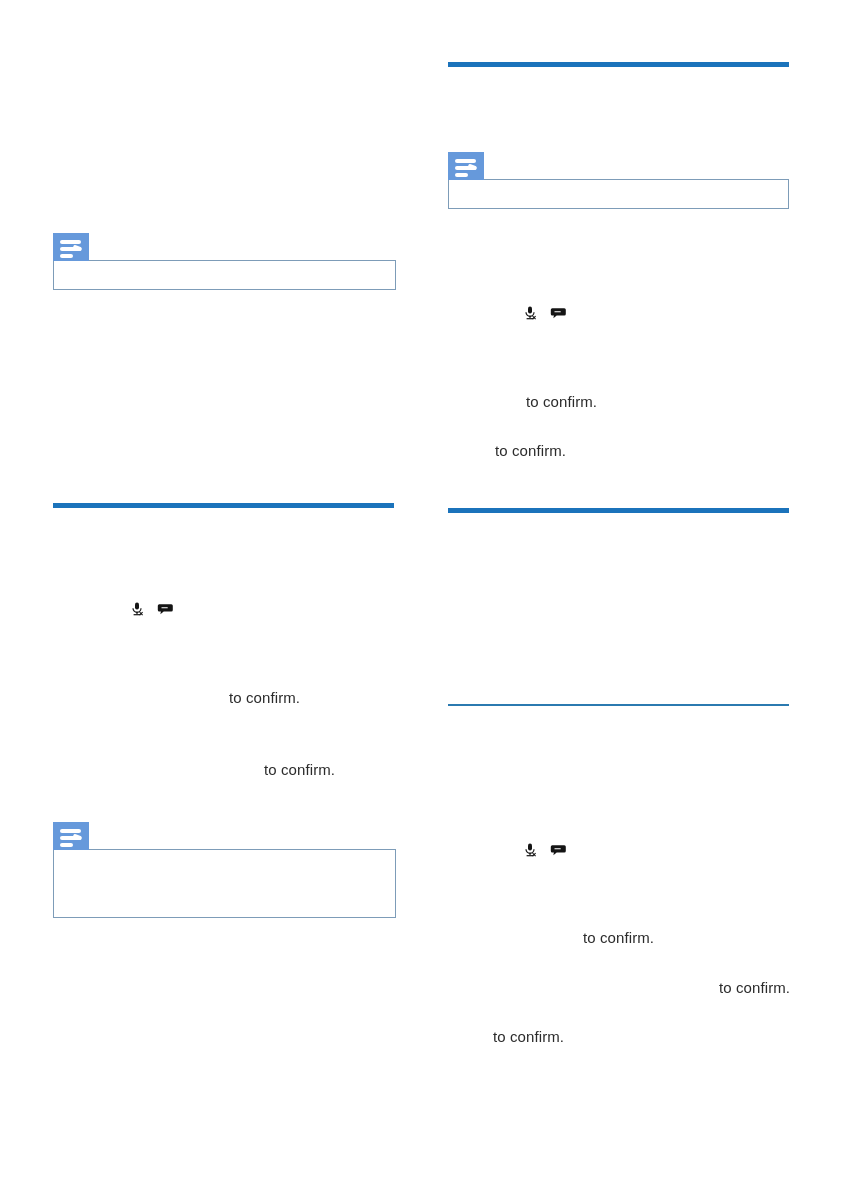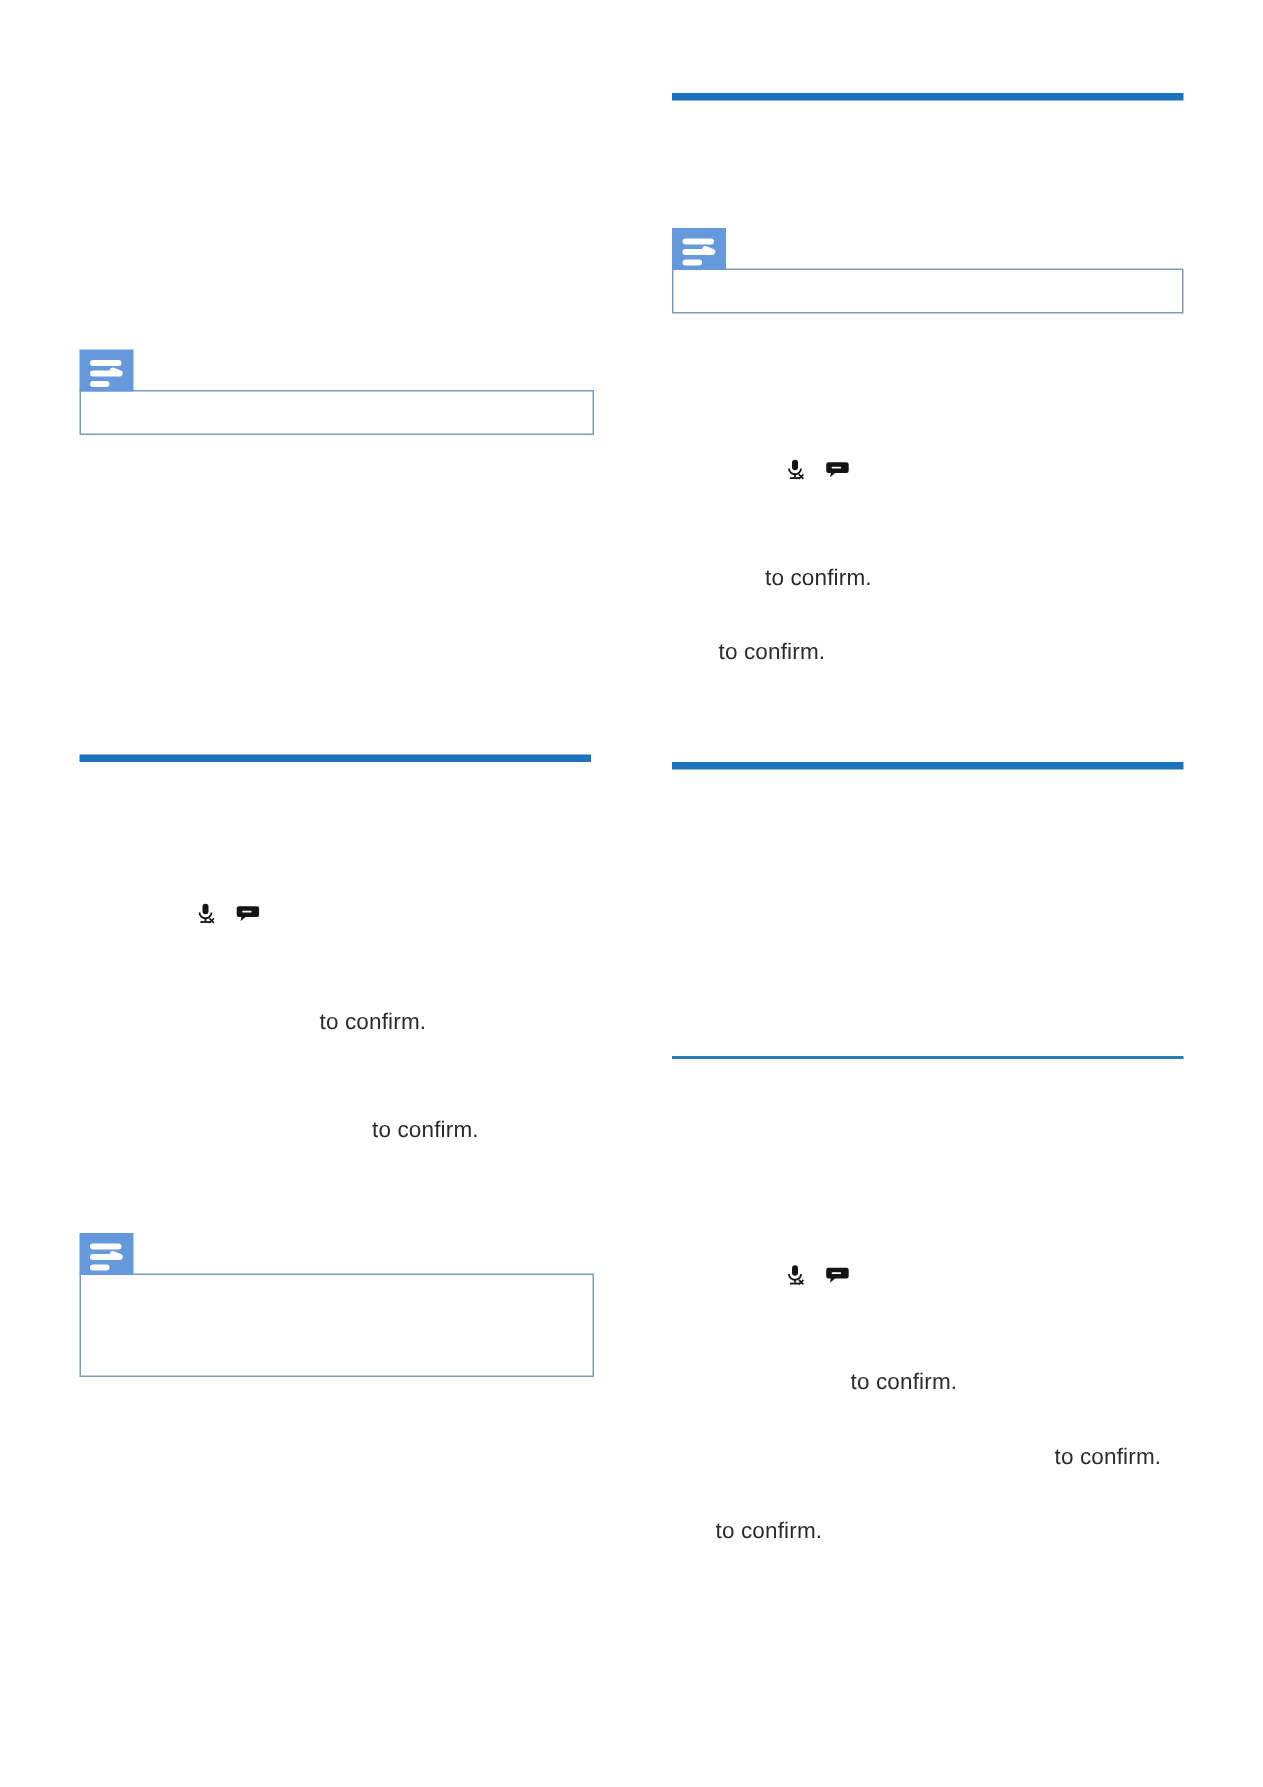--- a/index.html
+++ b/index.html
@@ -87,21 +87,21 @@
     margin: 0;
     padding: 6px 10px 0 10px;
     font-size: 11px;
     line-height: 15px;
     color: #222222;
   }
 
   
   .frag {
     position: absolute;
-    margin: 0;
+    margin: 16px;
     font-family: "Liberation Sans", sans-serif;
     font-size: 15px;
     line-height: 19px;
     color: #2b2b2b;
     white-space: nowrap;
     letter-spacing: 0.1px;
   }
 
   
   .icon-pair {

